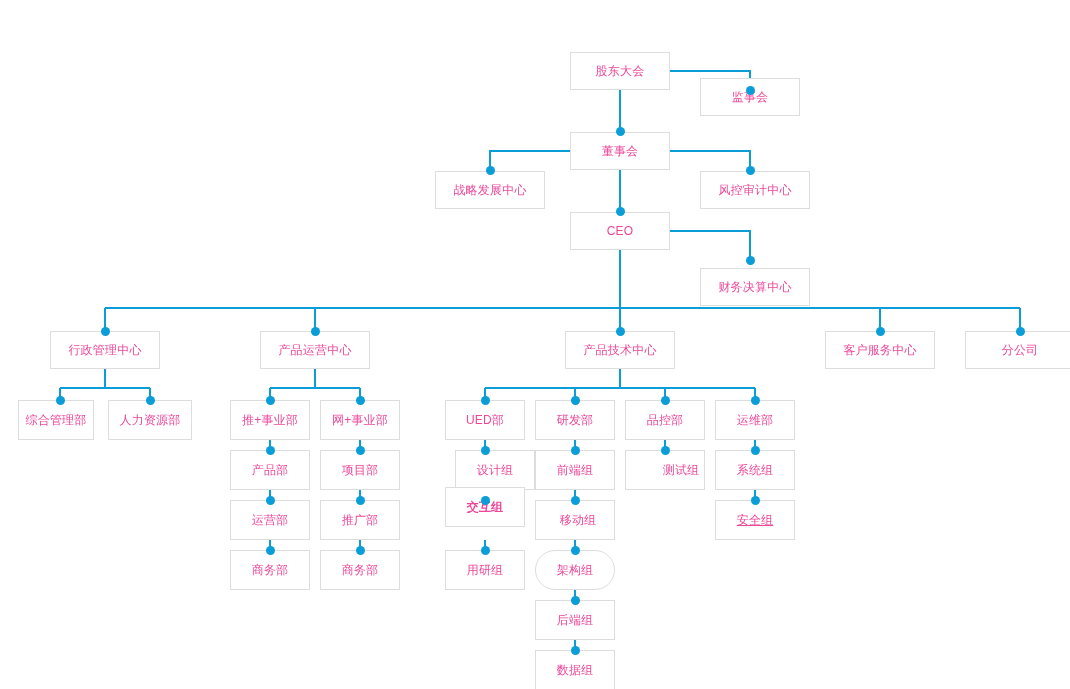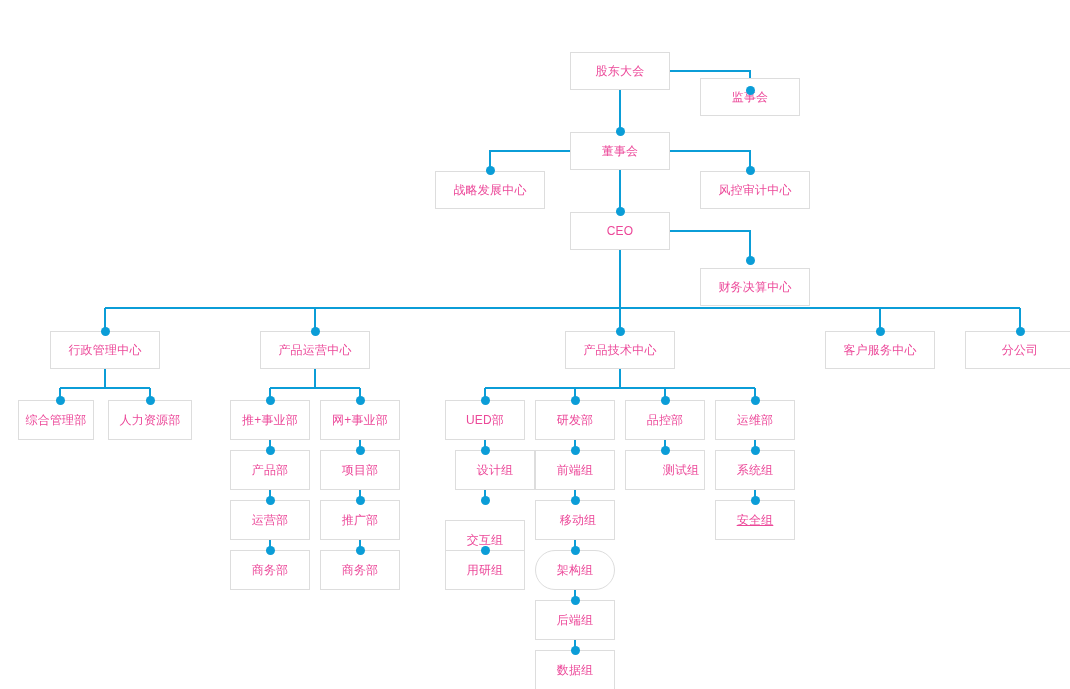--- a/index.html
+++ b/index.html
@@ -205,21 +205,21 @@
   <div class="node small" style="left:445px; top:400px;">UED部</div>
   <div class="node small" style="left:535px; top:400px;">研发部</div>
   <div class="node small" style="left:625px; top:400px;">品控部</div>
   <div class="node small" style="left:715px; top:400px;">运维部</div>
 
   <div class="node small" style="left:431px; top:450px;margin-left:24px;">设计组</div>
   <div class="node small" style="left:535px; top:450px;text-align:center;">前端组</div>
   <div class="node small" style="left:625px; top:450px;padding-left:32px;">测试组</div>
   <div class="node small" style="left:715px; top:450px;">系统组</div>
 
-  <div class="node small" style="left:445px; top:520px;">交互组</div>
+  <div class="node small" style="left:445px; top:487px;font-weight:bold;">交互组</div>
   <div class="node small" style="left:535px; top:500px;padding-left:6px;">移动组</div>
   <div class="node small" style="left:715px; top:500px;text-decoration:underline;">安全组</div>
 
   <div class="node small" style="left:445px; top:550px;">用研组</div>
   <div class="node small" style="left:535px; top:550px;border-radius:20px;">架构组</div>
 
   <div class="node small" style="left:535px; top:600px;">后端组</div>
 
   <div class="node small" style="left:535px; top:650px;">数据组</div>
 

